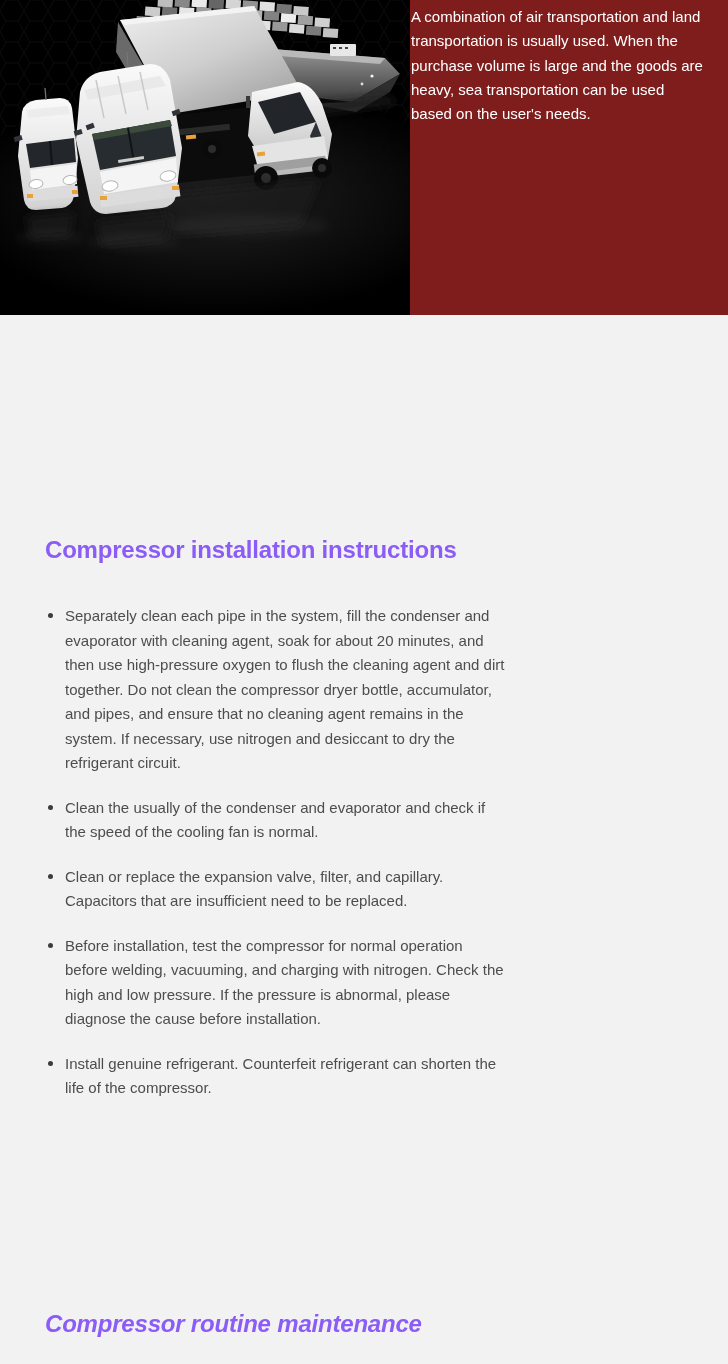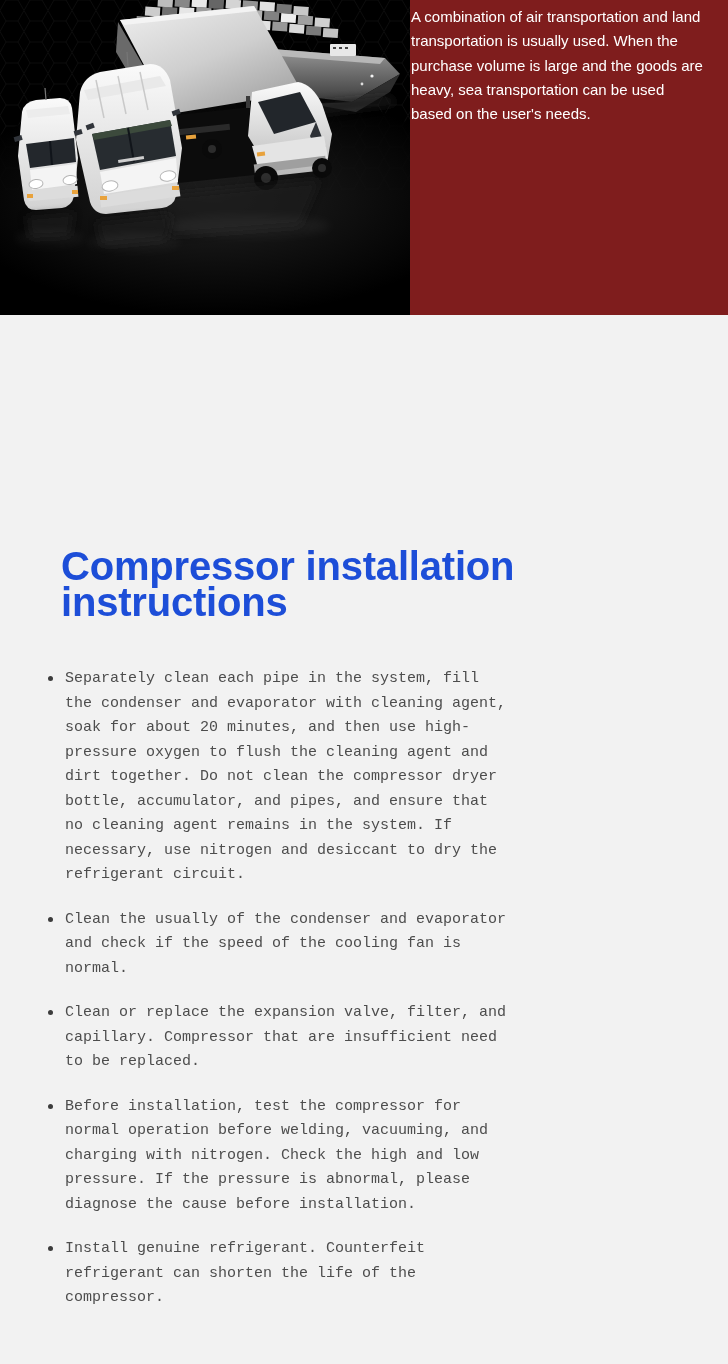--- a/index.html
+++ b/index.html
@@ -34,36 +34,35 @@
     font-size: 15px;
     line-height: 24.3px;
   }
 
   
   .content {
     padding: 0 45px 20px 45px;
     color: #4d4d4d;
   }
   .section-title {
-    margin: 16px;
-    font-size: 40px;
+    margin: 0;
+    font-size: 24px;
     line-height: 36px;
     font-weight: 700;
-    color: #1d4ed8;
+    color: #8b5cf6;
     letter-spacing: -0.2px;
   }
   .section-installation .section-title { padding-top: 217px; }
   .section-maintenance .section-title { padding-top: 185px; font-style: italic; }
 
   .bullet-list {
     list-style: none;
-    margin: 47px 0 0 0;
+    margin: 36px 0 0 0;
     padding: 0;
     width: 462px;
-    font-family: Liberation Mono, monospace;
   }
   .bullet-list li {
     position: relative;
     padding-left: 20px;
     margin-bottom: 20px;
     font-size: 15px;
     line-height: 24.5px;
     color: #4d4d4d;
   }
   .bullet-dot {
@@ -264,21 +263,21 @@
         <li>
           <span class="bullet-dot"></span>
           <span>Separately clean each pipe in the system, fill the condenser and evaporator with cleaning agent, soak for about 20 minutes, and then use high-pressure oxygen to flush the cleaning agent and dirt together. Do not clean the compressor dryer bottle, accumulator, and pipes, and ensure that no cleaning agent remains in the system. If necessary, use nitrogen and desiccant to dry the refrigerant circuit.</span>
         </li>
         <li>
           <span class="bullet-dot"></span>
           <span>Clean the usually of the condenser and evaporator and check if the speed of the cooling fan is normal.</span>
         </li>
         <li>
           <span class="bullet-dot"></span>
-          <span>Clean or replace the expansion valve, filter, and capillary. Compressor that are insufficient need to be replaced.</span>
+          <span>Clean or replace the expansion valve, filter, and capillary. Capacitors that are insufficient need to be replaced.</span>
         </li>
         <li>
           <span class="bullet-dot"></span>
           <span>Before installation, test the compressor for normal operation before welding, vacuuming, and charging with nitrogen. Check the high and low pressure. If the pressure is abnormal, please diagnose the cause before installation.</span>
         </li>
         <li>
           <span class="bullet-dot"></span>
           <span>Install genuine refrigerant. Counterfeit refrigerant can shorten the life of the compressor.</span>
         </li>
       </ul>

